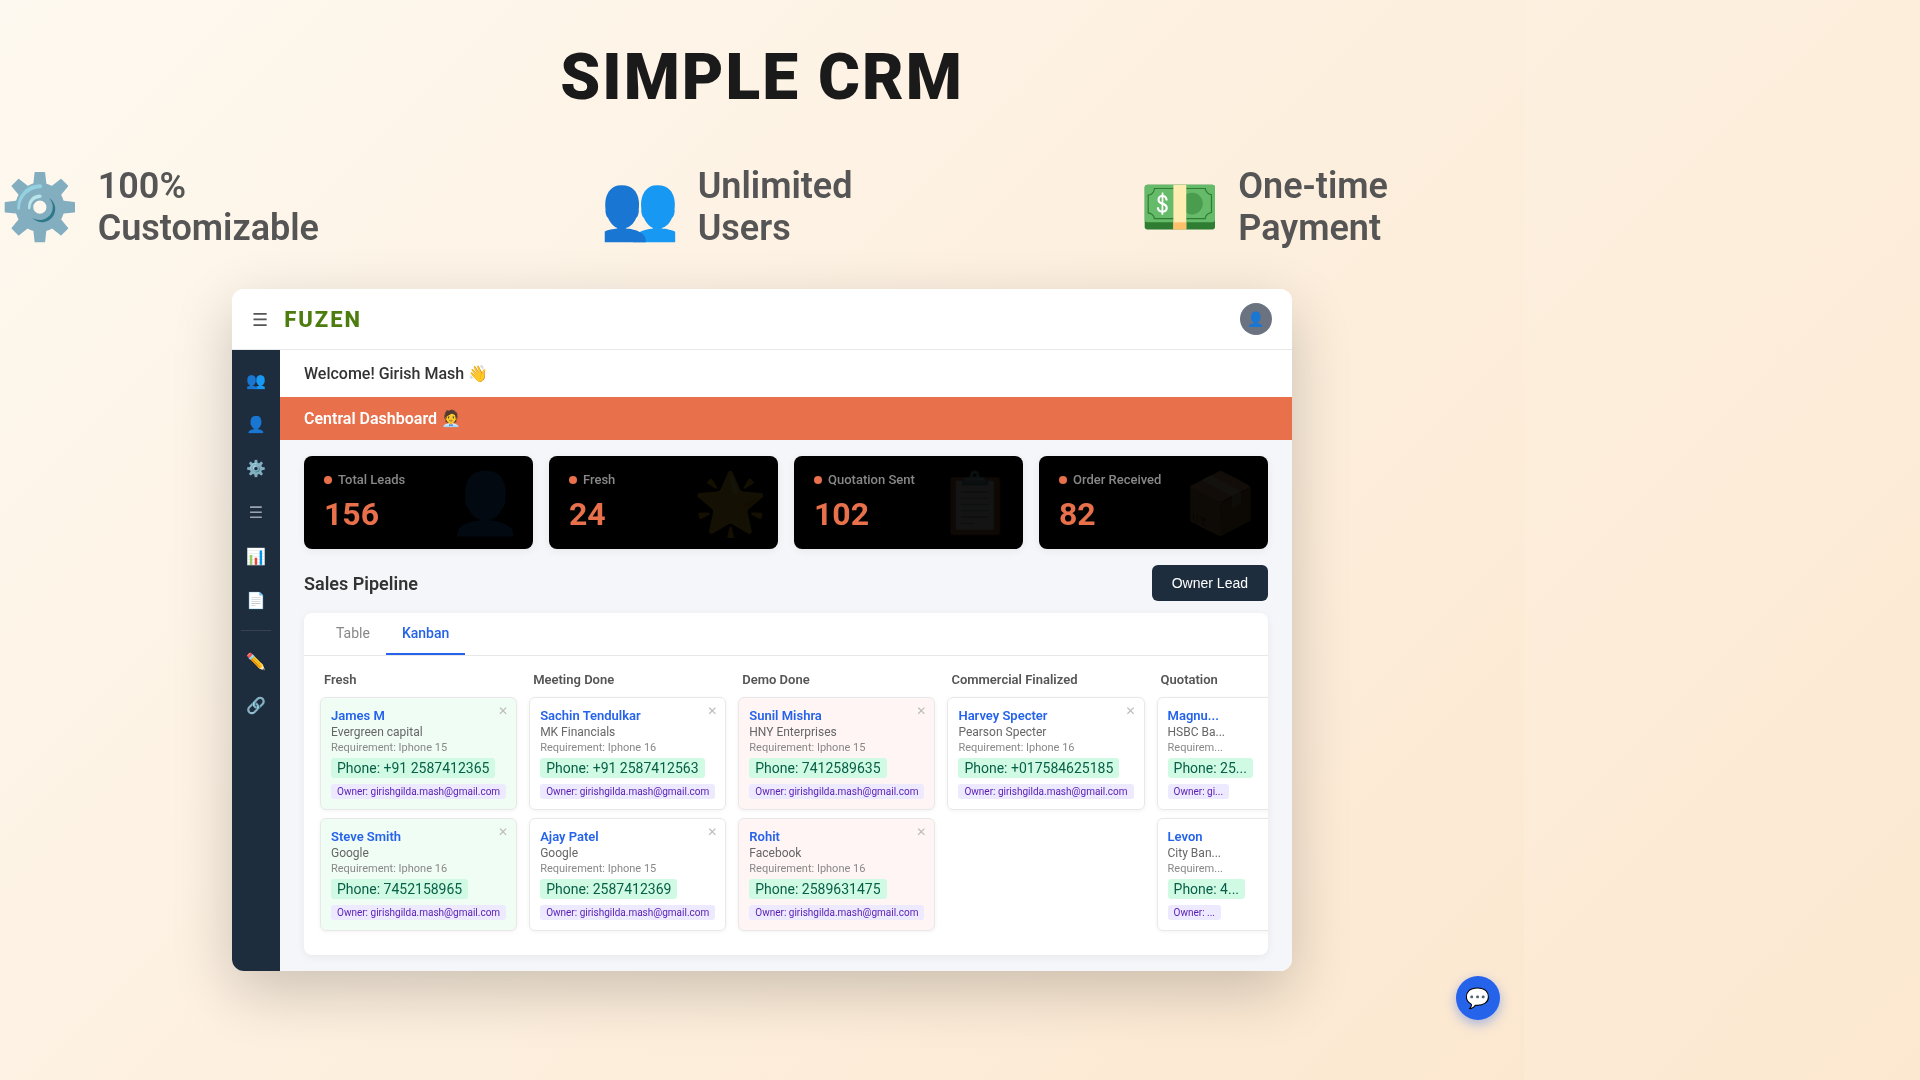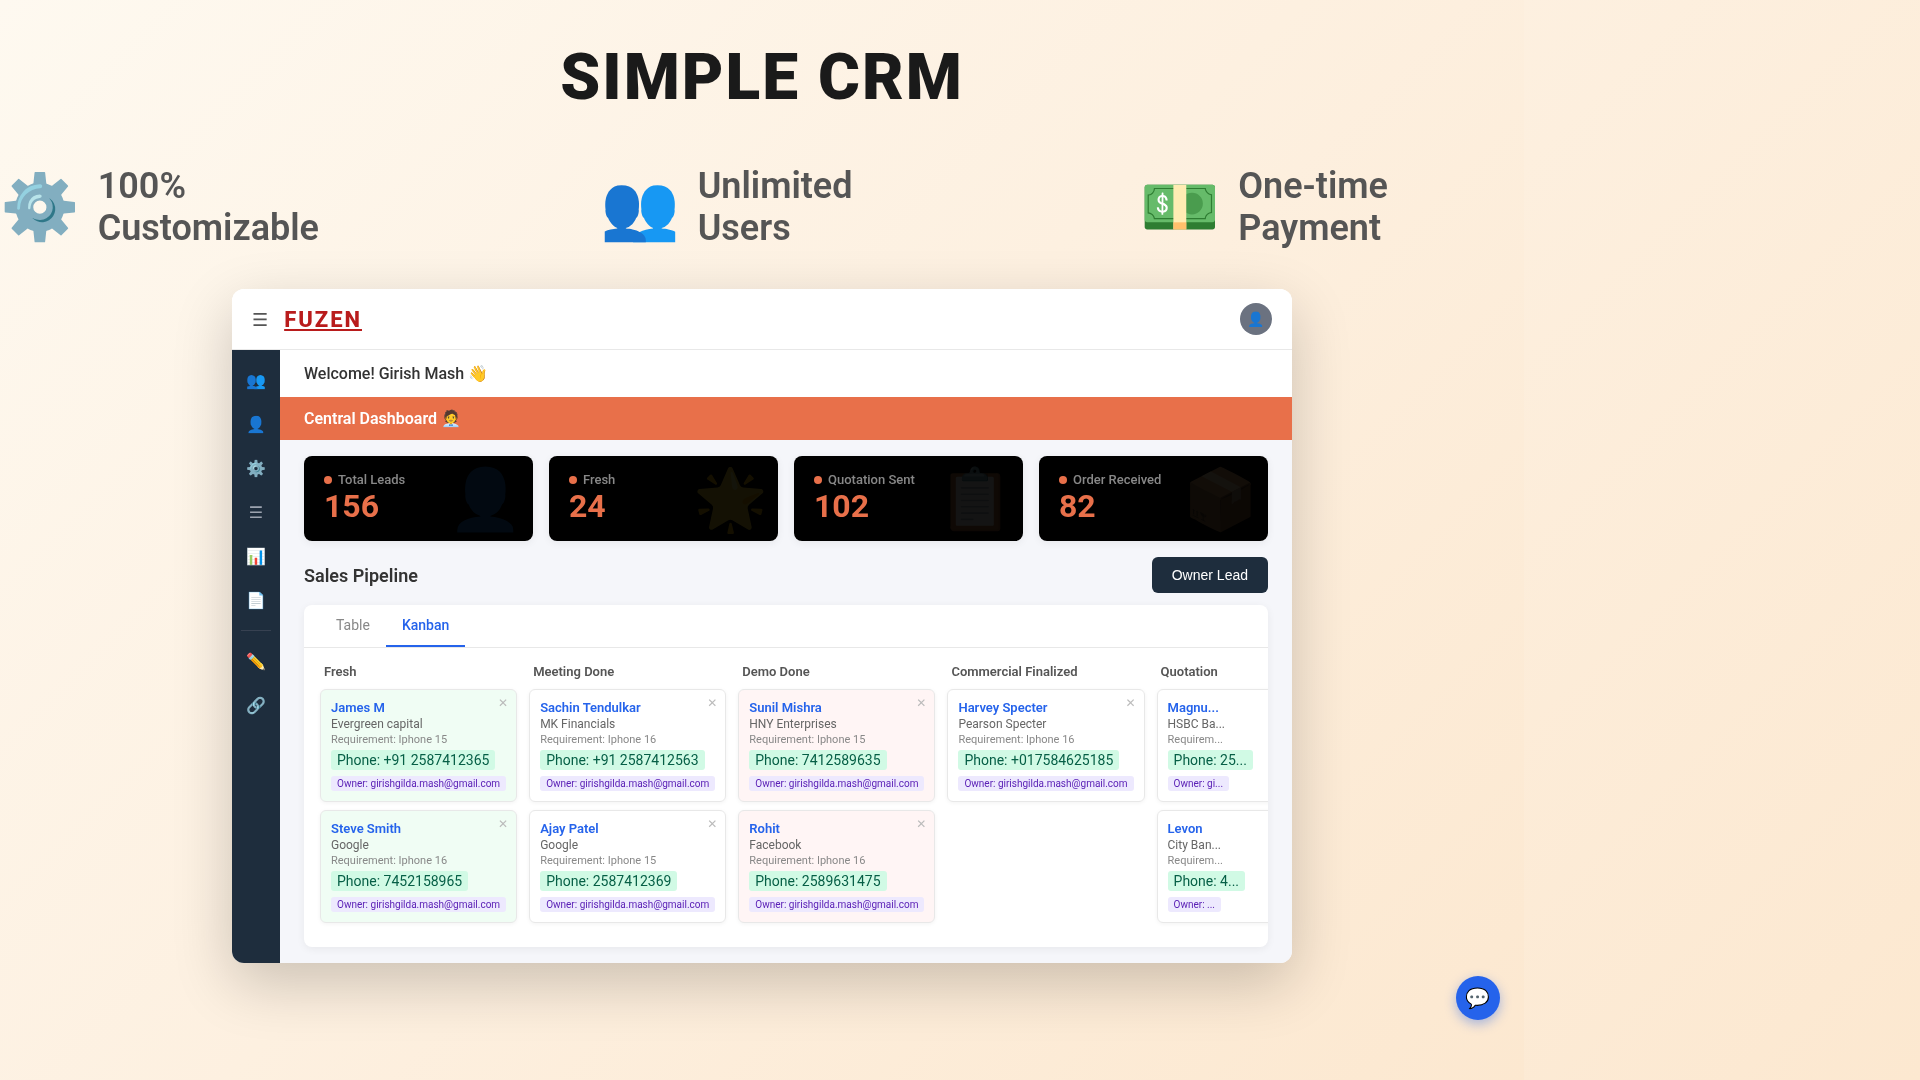--- a/index.html
+++ b/index.html
@@ -59,21 +59,21 @@
 
     
     .title-bar {
       display: flex;
       align-items: center;
       padding: 14px 20px;
       background: #fff;
       border-bottom: 1px solid #e8e8e8;
     }
     .hamburger-icon { font-size: 18px; color: #555; cursor: pointer; margin-right: 16px; }
-    .brand-logo { font-size: 22px; font-weight: 800; color: #b91c1c; letter-spacing: 2px; flex: 1; text-decoration: underline; }
+    .brand-logo { font-size: 22px; font-weight: 800; color: #4d7c0f; letter-spacing: 2px; flex: 1; }
     .user-avatar {
       width: 32px; height: 32px; border-radius: 50%;
       background: #6b7280; display: flex; align-items: center; justify-content: center;
       color: #fff; font-size: 14px;
     }
 
     
     .main-layout {
       display: flex;
       flex: 1;
@@ -149,21 +149,21 @@
       align-items: center;
       gap: 6px;
     }
     .stat-label-dot {
       width: 8px; height: 8px; border-radius: 50%; background: #e8704a;
     }
     .stat-value {
       font-size: 32px;
       font-weight: 700;
       color: #e8704a;
-      margin-top: 0;
+      margin-top: 8px;
     }
     .stat-bg-icon {
       position: absolute;
       right: 10px; top: 50%;
       transform: translateY(-50%);
       font-size: 60px;
       opacity: 0.08;
       color: #6bb8f0;
     }
 

